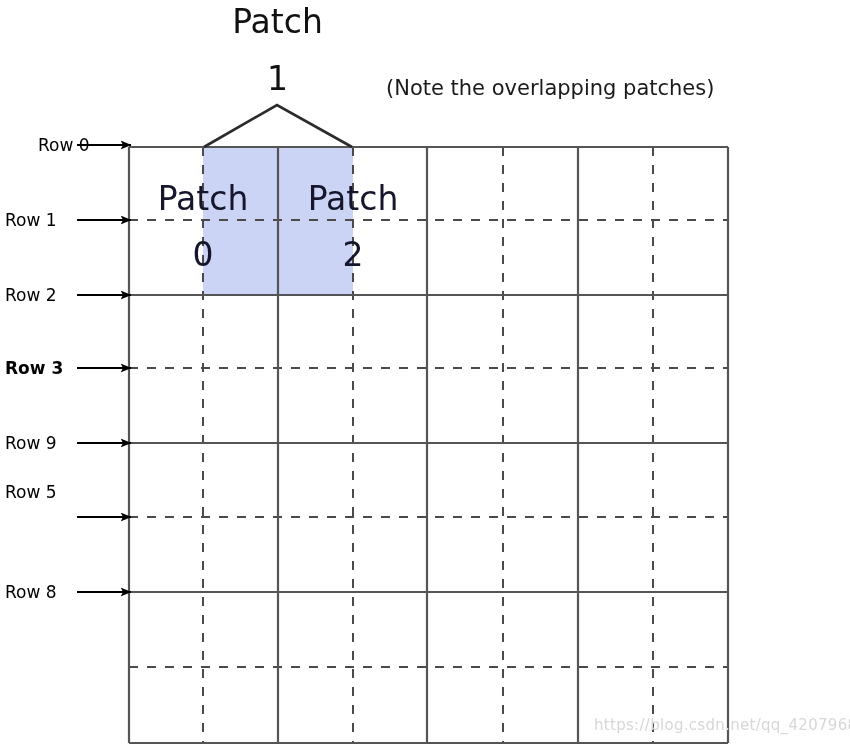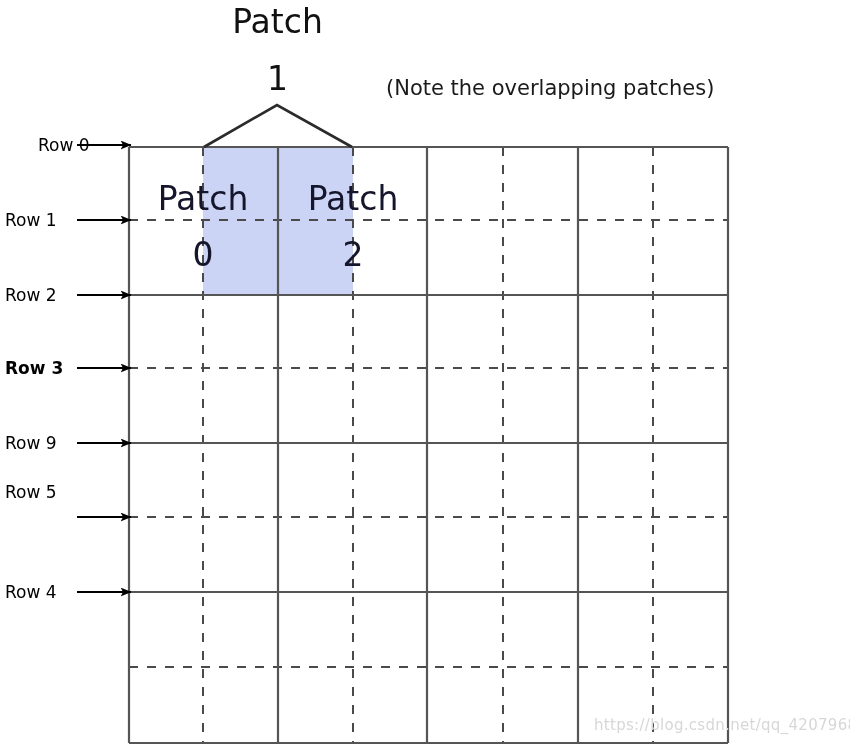--- a/index.html
+++ b/index.html
@@ -116,21 +116,21 @@
   <div class="txt patch-title" style="left:195px; top:62px; width:165px;">1</div>
 
   <div class="txt note" style="left:386px; top:78px;">(Note the overlapping patches)</div>
 
   <div class="txt row-label" style="left:5px; top:145px;margin-left:33px;">Row 0</div>
   <div class="txt row-label" style="left:5px; top:220px;">Row 1</div>
   <div class="txt row-label" style="left:5px; top:295px;">Row 2</div>
   <div class="txt row-label" style="left:5px; top:368px;font-weight:bold;">Row 3</div>
   <div class="txt row-label" style="left:5px; top:443px;">Row 9</div>
   <div class="txt row-label" style="left:5px; top:492px;">Row 5</div>
-  <div class="txt row-label" style="left:5px; top:592px;">Row 4</div>
+  <div class="txt row-label" style="left:5px; top:592px;">Row 8</div>
 
   <div class="txt cell-word" style="left:203px; top:198px;">Patch</div>
   <div class="txt cell-word" style="left:203px; top:254px;">0</div>
 
   <div class="txt cell-word" style="left:353px; top:198px;">Patch</div>
   <div class="txt cell-word" style="left:353px; top:254px;">2</div>
 
   <div class="txt watermark" style="left:594px; top:718px;">https://blog.csdn.net/qq_42079689</div>
 
 </div>

